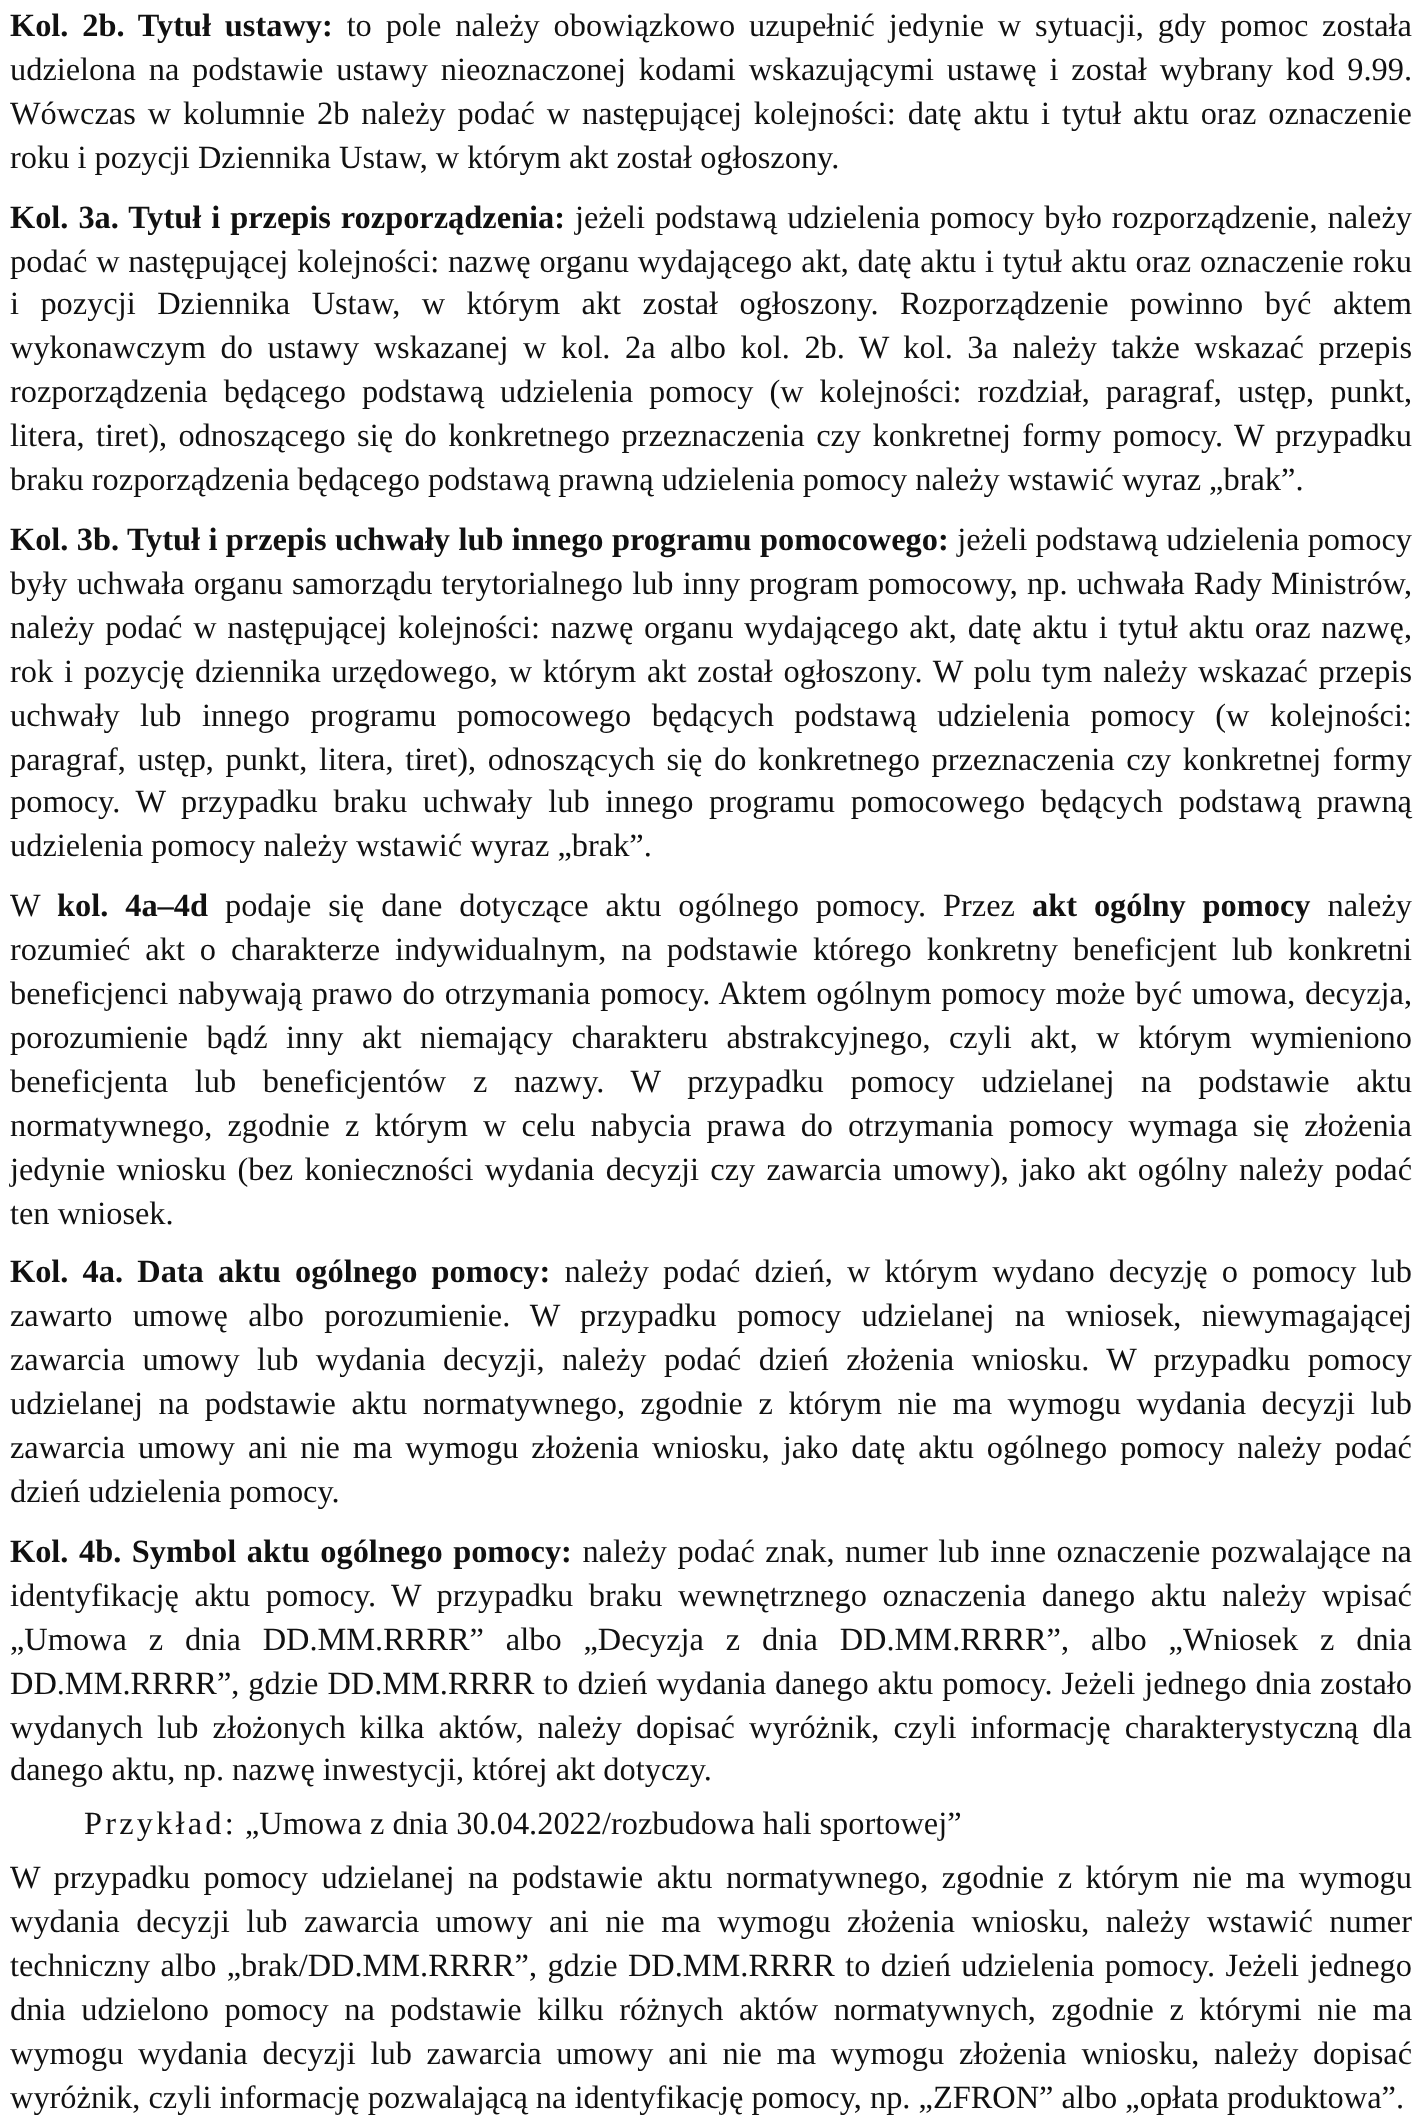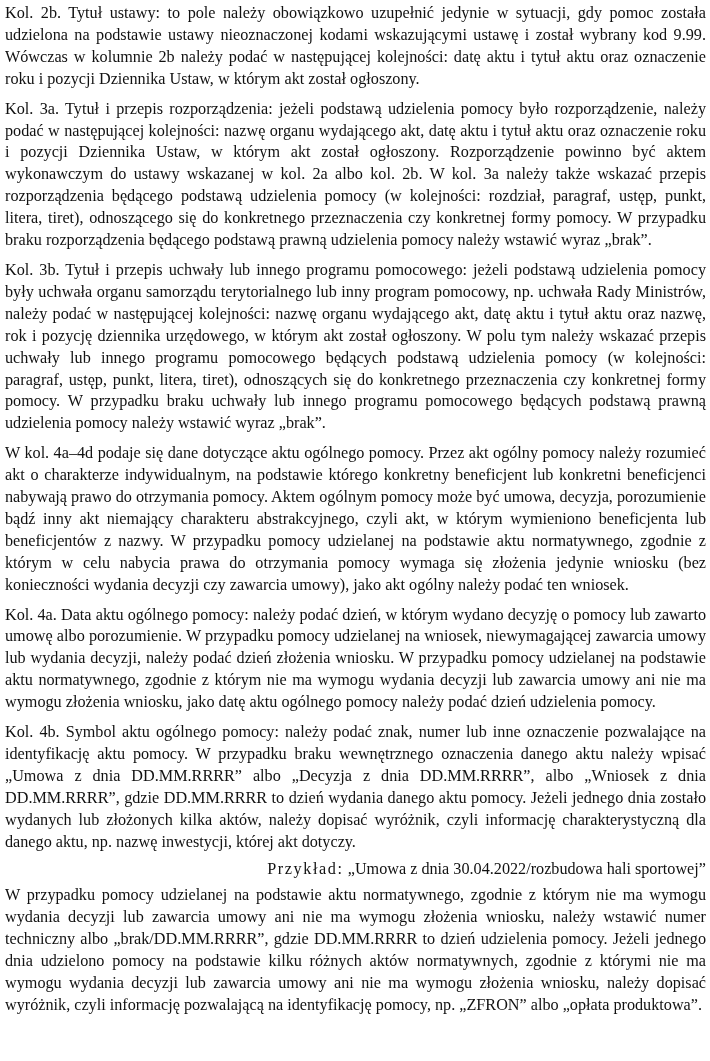--- a/index.html
+++ b/index.html
@@ -15,25 +15,24 @@
   .page {
     padding: 3px 4px 0 5px;
     box-sizing: border-box;
     width: 710px;
   }
   .para {
     margin: 0 0 8px 0;
     text-align: justify;
     text-justify: inter-word;
   }
-  .para b, .bold { font-weight: normal; }
+  .para b, .bold { font-weight: bold; }
   .example {
     margin: 0 0 8px 0;
     padding-left: 37px;
-    text-align: right;
   }
   .example-label {
     letter-spacing: 1.6px;
   }
 </style>
 </head>
 <body>
 
 <div class="page">
 

